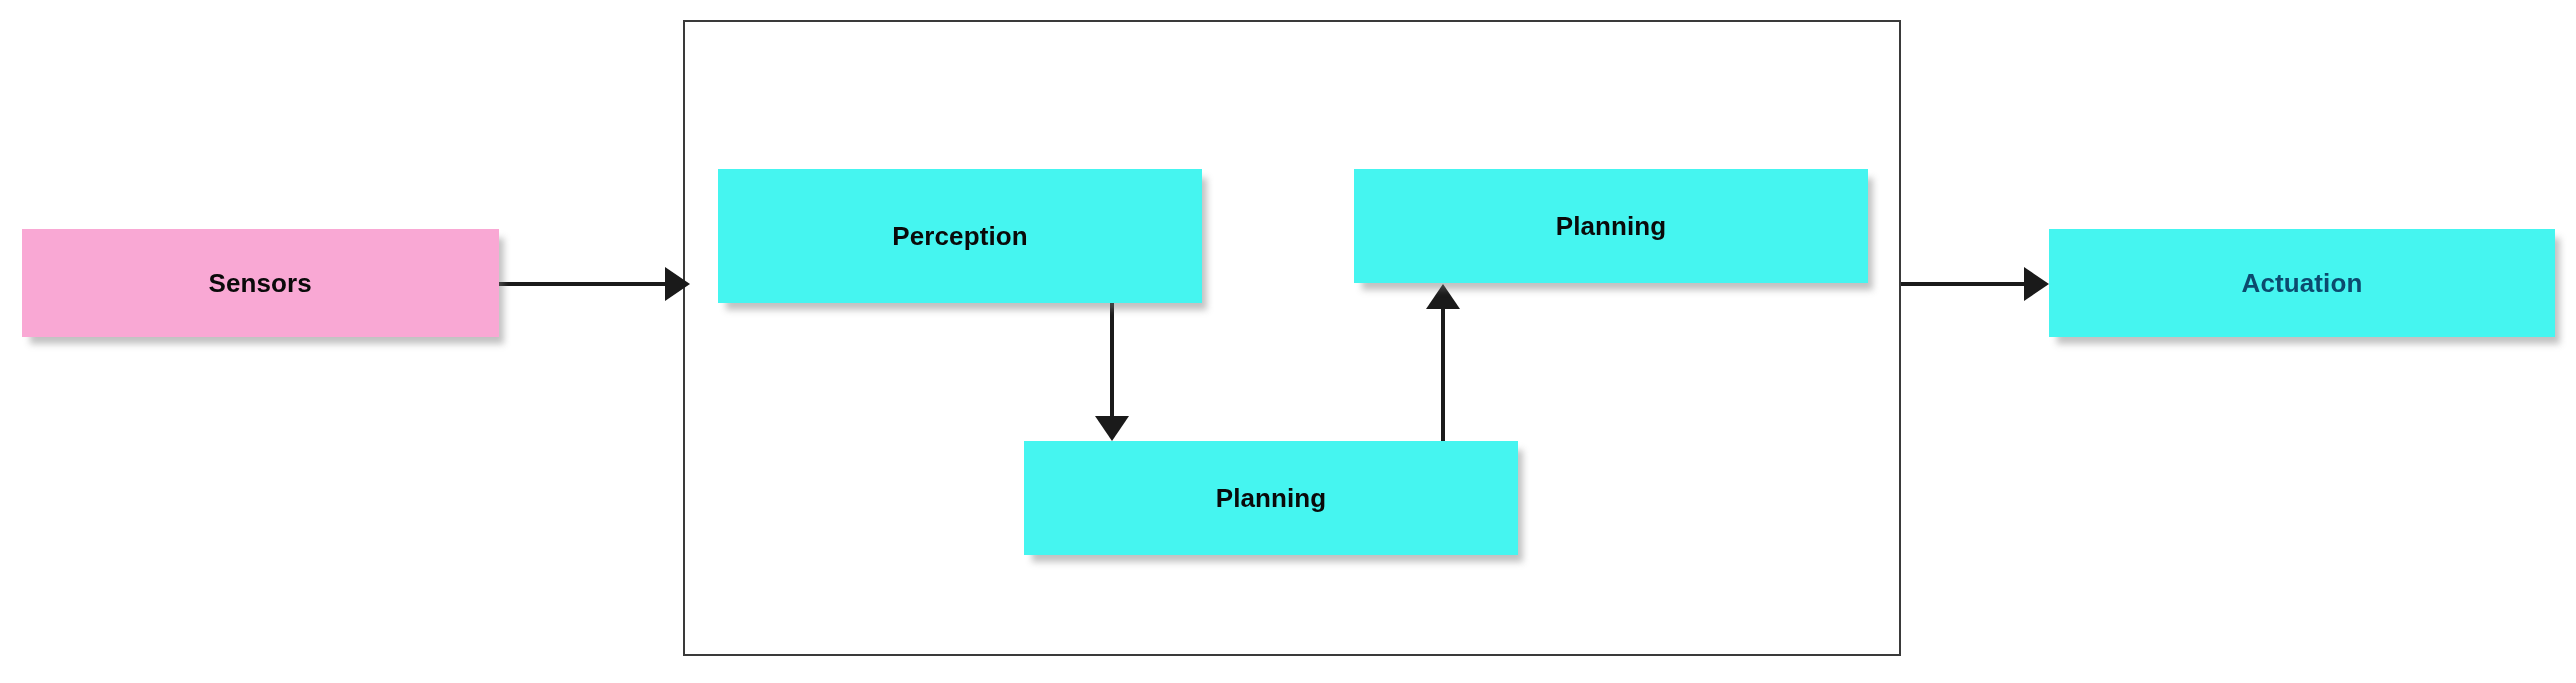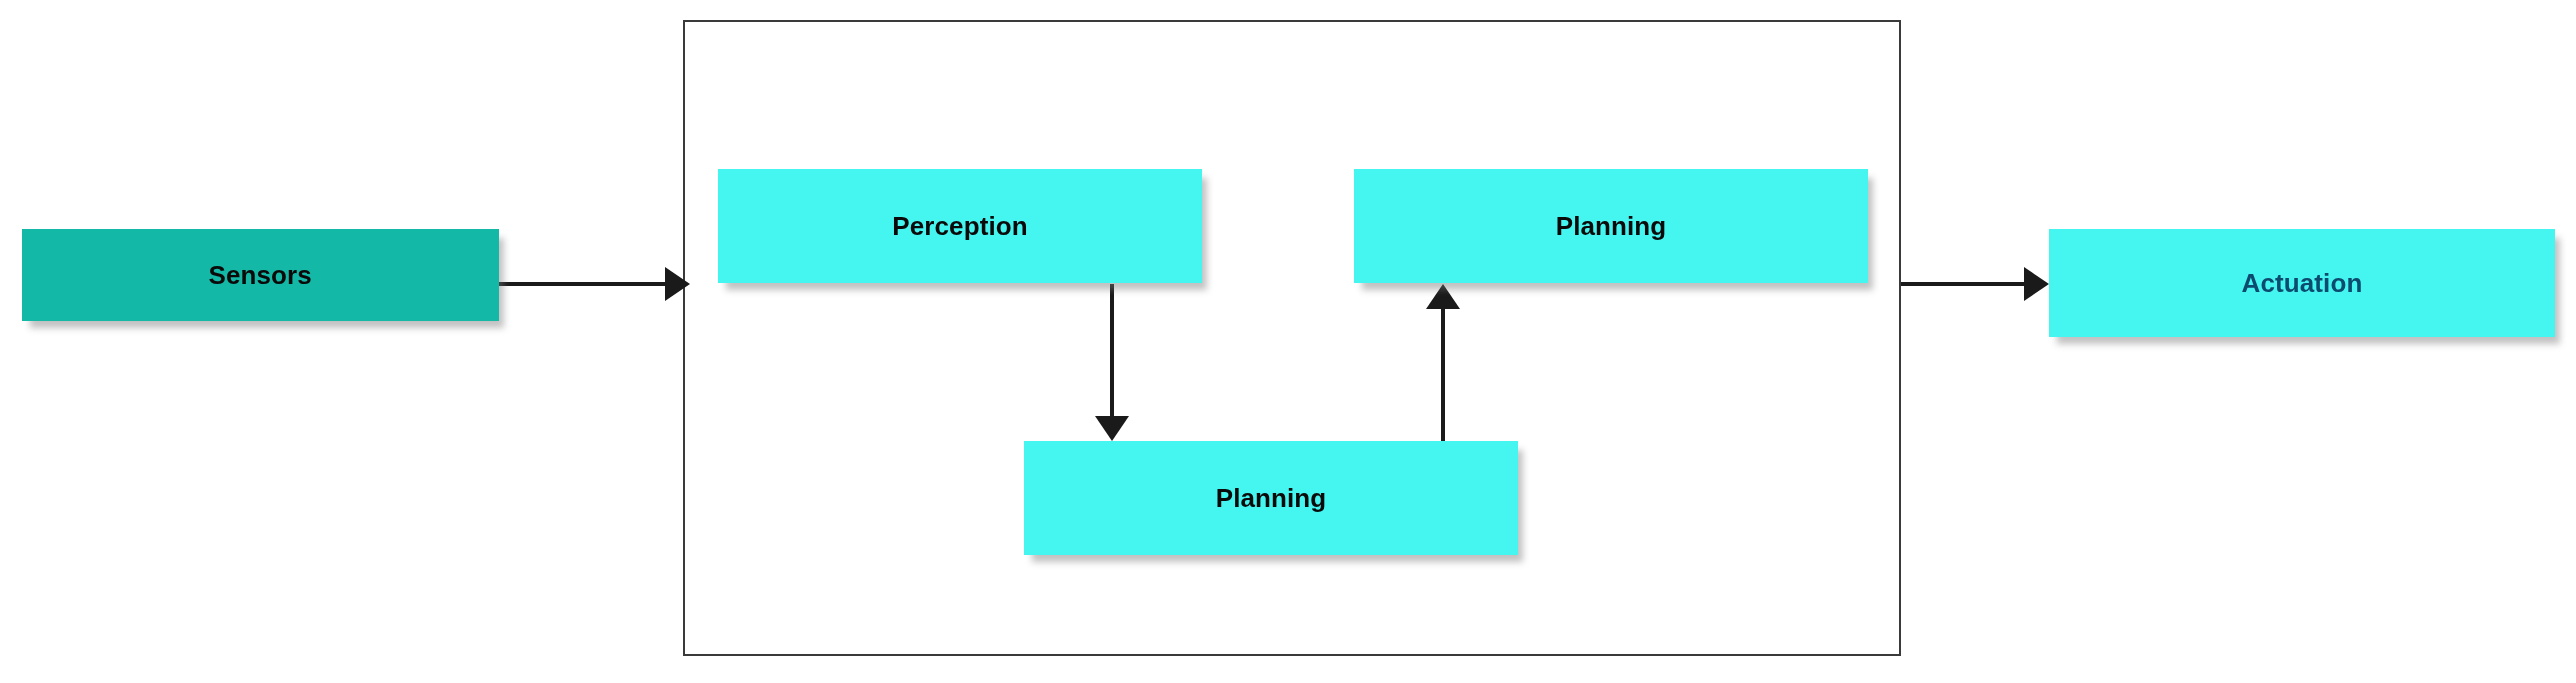--- a/index.html
+++ b/index.html
@@ -90,25 +90,25 @@
 
   <div class="conn conn-v" style="background: rgb(26, 26, 26); left: 1110px; top: 284px; height: 135px;"></div>
   <div class="arrowhead arrow-down" style="border-top-color: rgb(26, 26, 26); left: 1095px; top: 416px;"></div>
 
   <div class="conn conn-v" style="background: rgb(26, 26, 26); left: 1441px; top: 306px; height: 135px;"></div>
   <div class="arrowhead arrow-up" style="border-bottom-color: rgb(26, 26, 26); left: 1426px; top: 284px;"></div>
 
   <div class="conn conn-h" style="background: rgb(26, 26, 26); left: 1901px; top: 282px; width: 125px;"></div>
   <div class="arrowhead arrow-right" style="border-left-color: rgb(26, 26, 26); left: 2024px; top: 267px;"></div>
 
-  <div class="node" style="left: 21.7px; top: 229px; width: 477px; height: 92px; background: #14b8a6;">
+  <div class="node" style="left: 21.7px; top: 229px; width: 477px; height: 108px; background: #f9a8d4;">
     <span class="node-label" style="color: rgb(10, 10, 10);">Sensors</span>
   </div>
 
-  <div class="node" style="left: 718px; top: 169px; width: 484px; height: 114px; background: rgb(69, 245, 240);">
+  <div class="node" style="left: 718px; top: 169px; width: 484px; height: 134px; background: rgb(69, 245, 240);">
     <span class="node-label" style="color: rgb(10, 10, 10);">Perception</span>
   </div>
 
   <div class="node" style="left: 1354px; top: 169px; width: 514px; height: 114px; background: rgb(69, 245, 240);">
     <span class="node-label" style="color: rgb(10, 10, 10);">Planning</span>
   </div>
 
   <div class="node" style="left: 1024px; top: 441px; width: 494px; height: 114px; background: rgb(69, 245, 240);">
     <span class="node-label" style="color: rgb(10, 10, 10);">Planning</span>
   </div>

